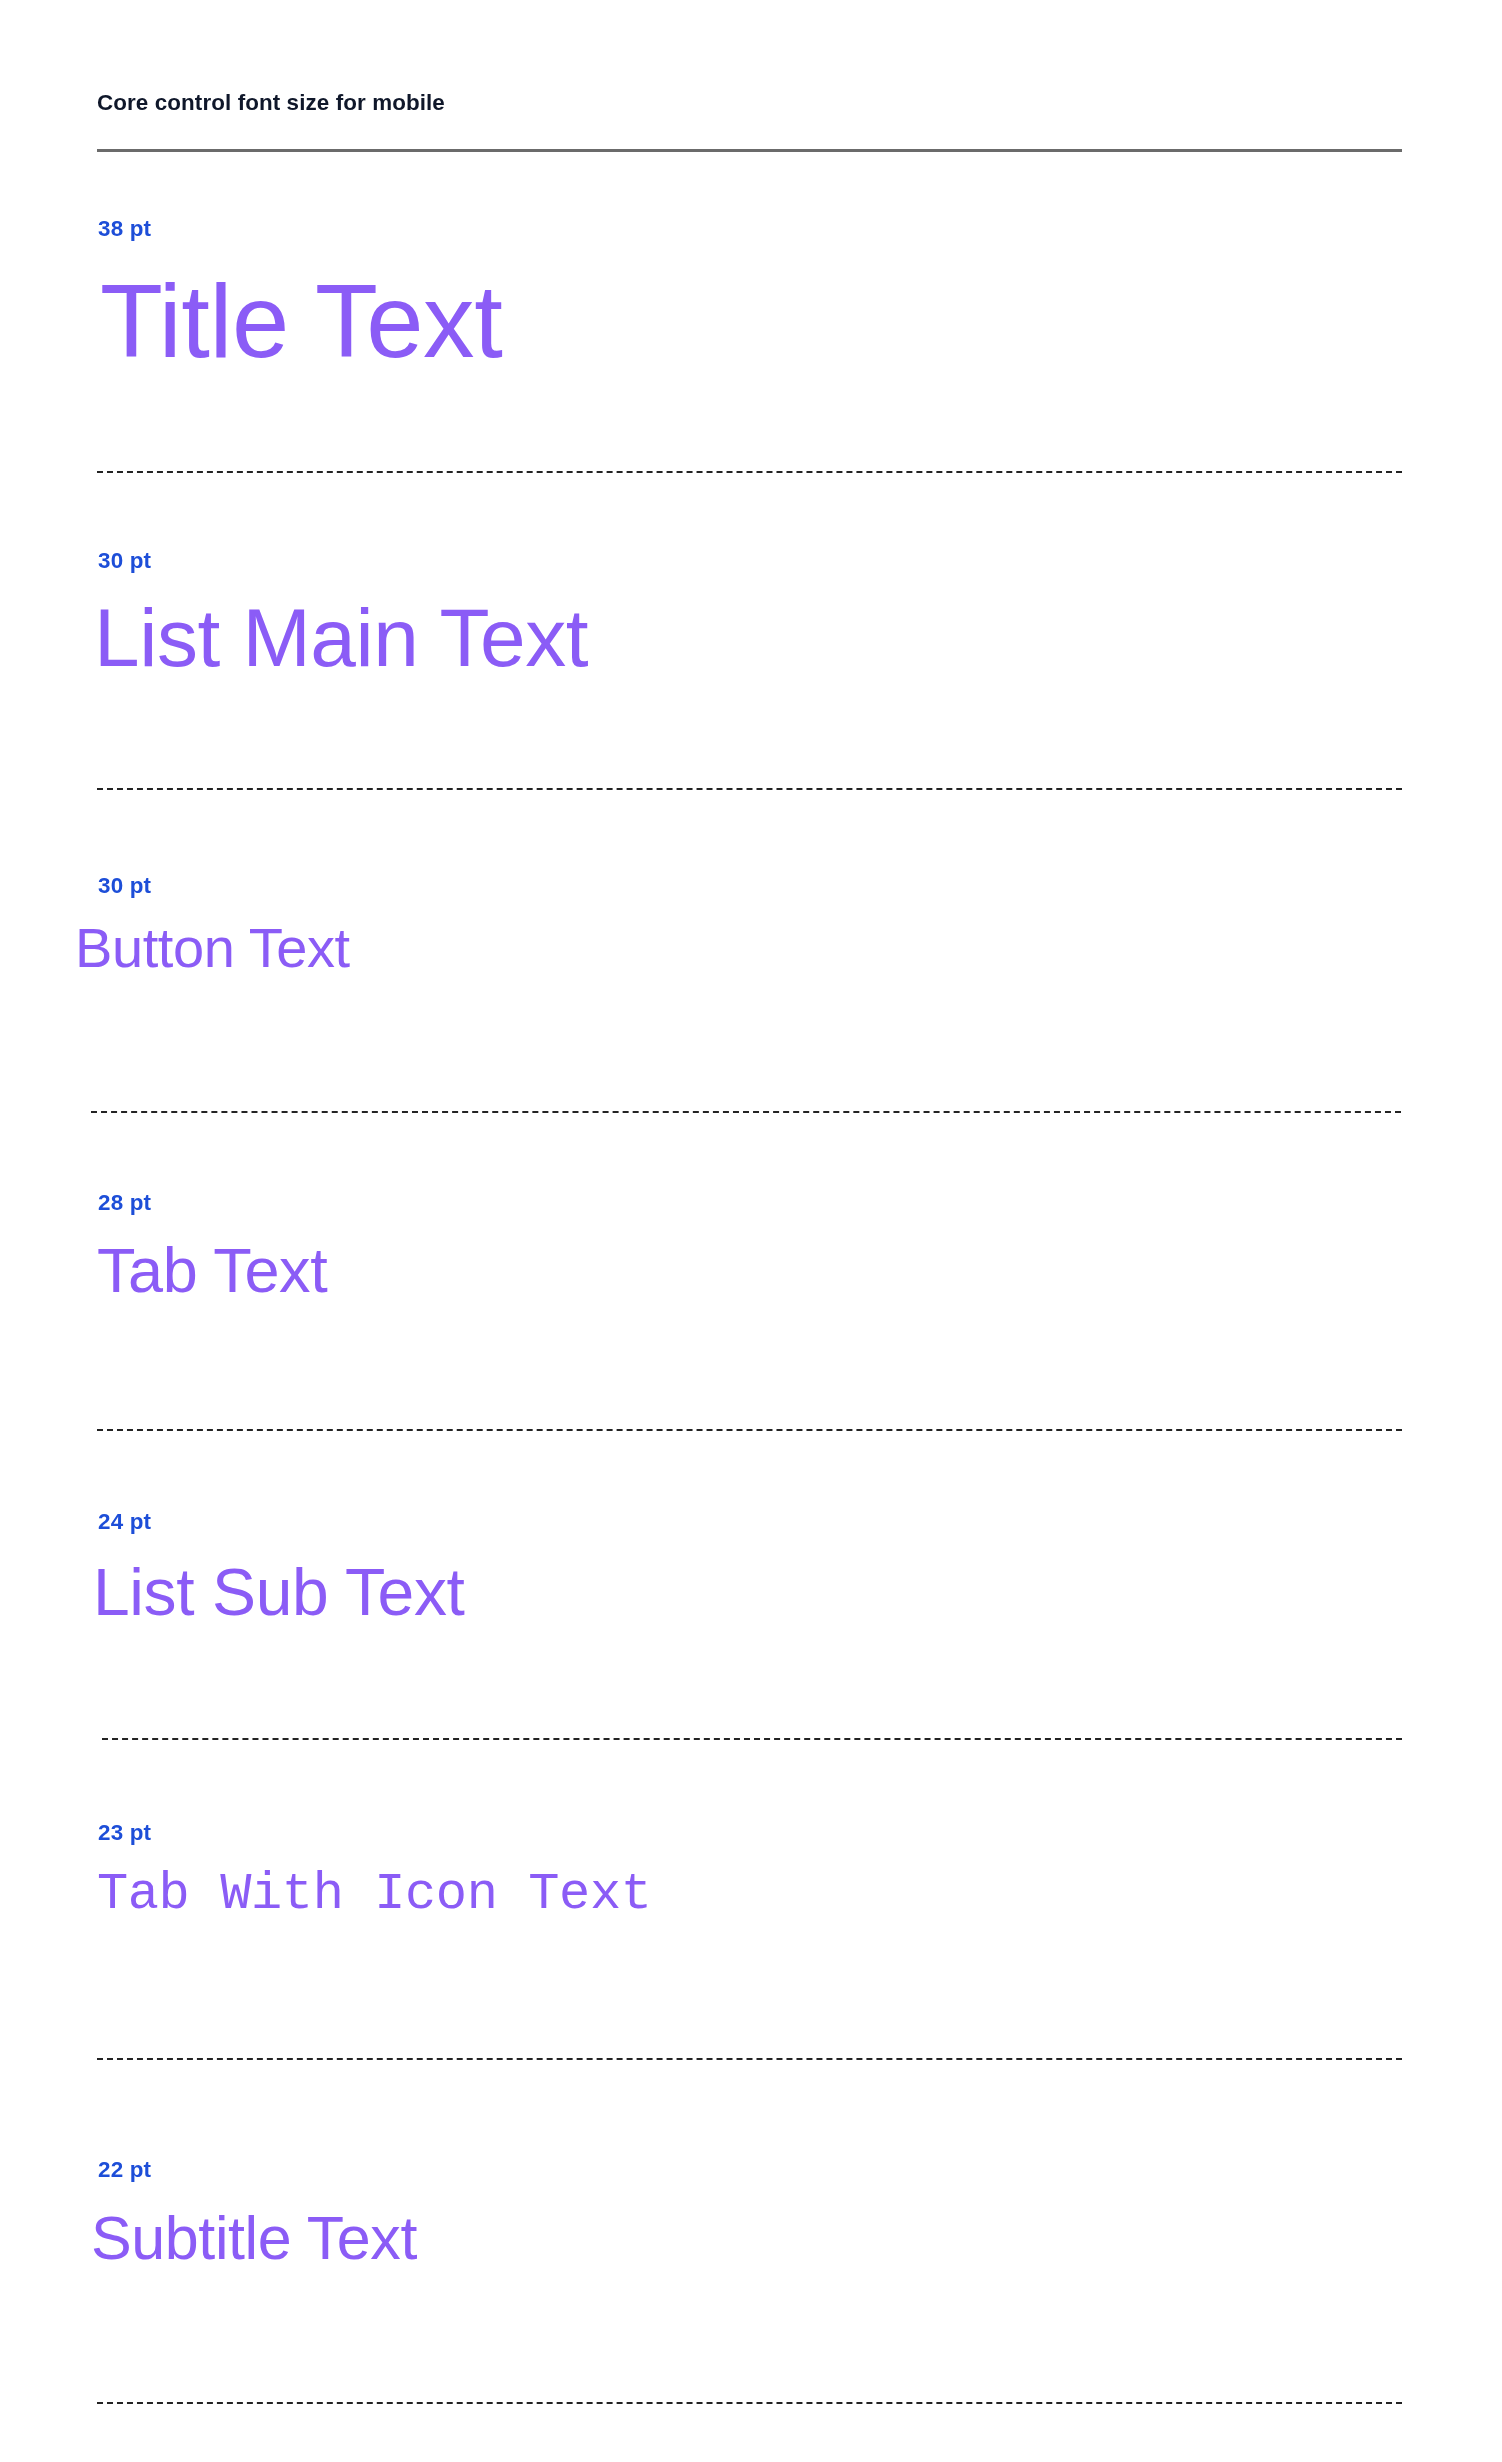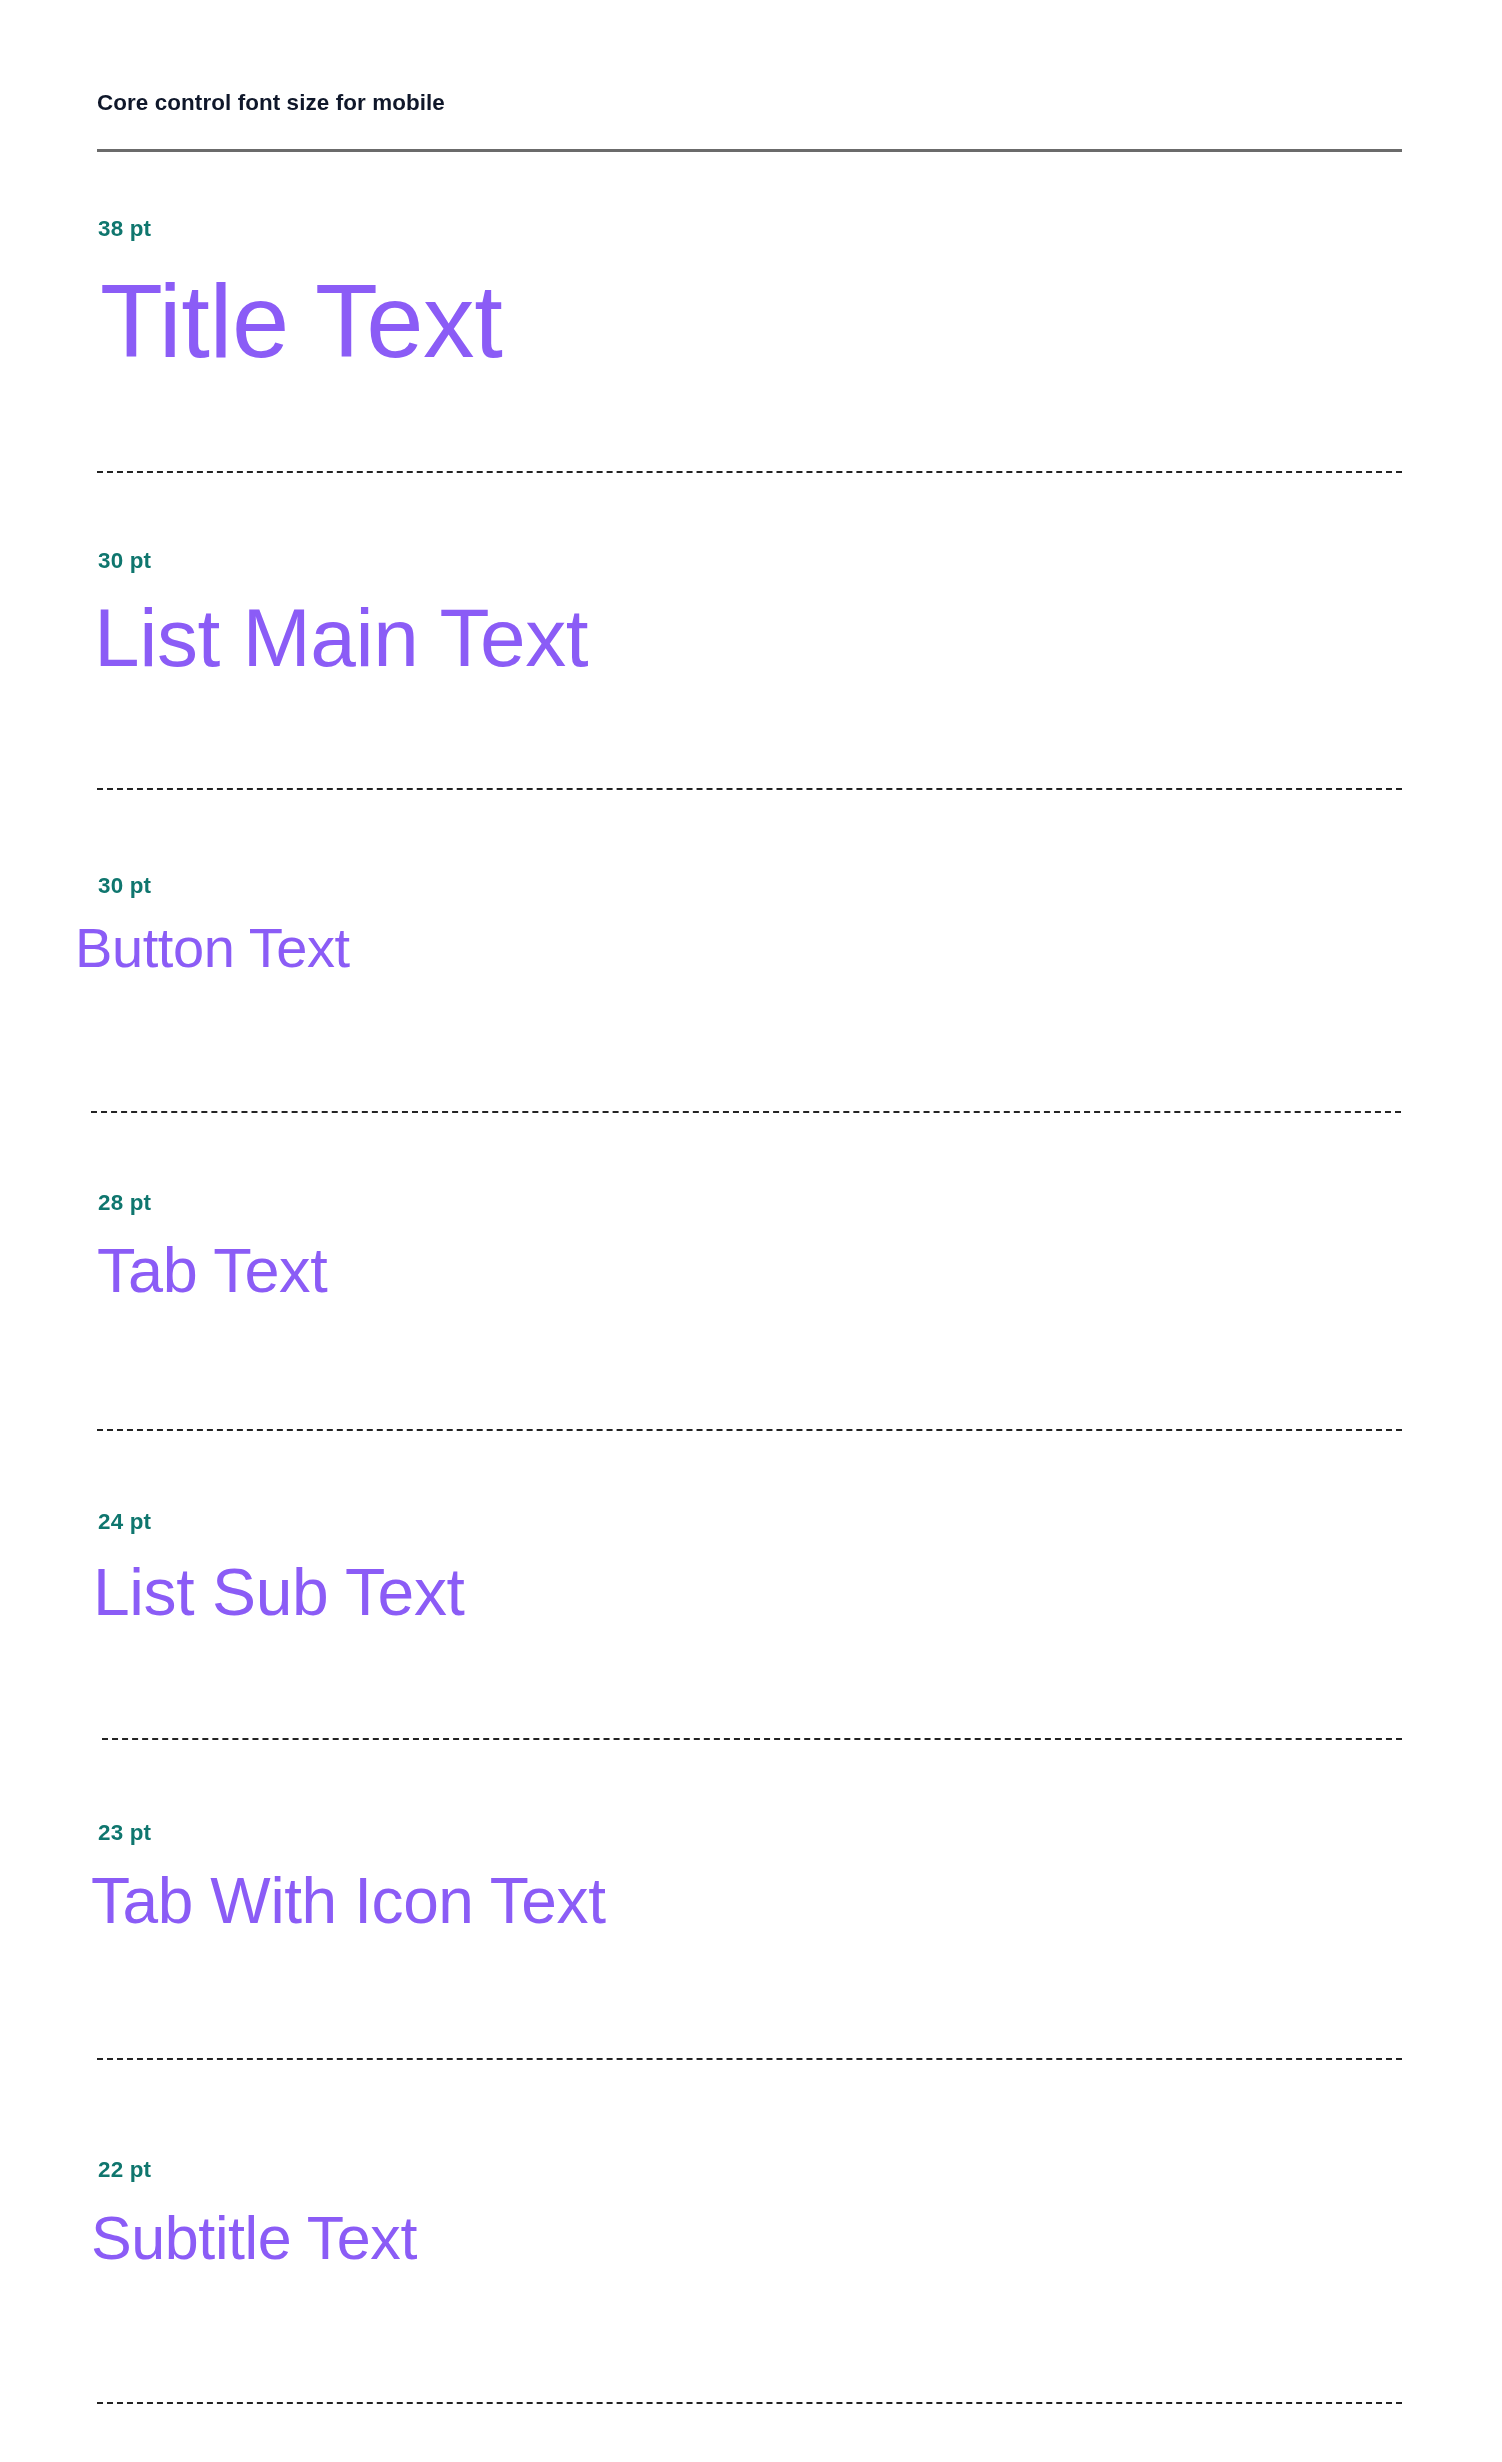--- a/index.html
+++ b/index.html
@@ -59,21 +59,21 @@
   .spec-row {
     position: absolute;
     left: 0;
     width: 1503px;
   }
 
   .size-label {
     position: absolute;
     font-size: 22.4px;
     font-weight: 700;
-    color: #0f766e;
+    color: #1d4ed8;
     letter-spacing: 0.2px;
     line-height: 27px;
     white-space: nowrap;
   }
 
   .sample-text {
     position: absolute;
     color: #8b5cf6;
     font-weight: 400;
     letter-spacing: -0.4px;
@@ -130,21 +130,21 @@
     </div>
 
     <div class="spec-row" style="top:0;">
       <div class="size-label" style="left:98px; top:1508px;">24 pt</div>
       <div class="sample-text" style="left:93px; top:1558px; font-size:66px;">List Sub Text</div>
       <div class="divider" style="left:102px; top:1738px; width:1300px;"></div>
     </div>
 
     <div class="spec-row" style="top:0;">
       <div class="size-label" style="left:98px; top:1819px;">23 pt</div>
-      <div class="sample-text" style="left:91px; top:1868px; font-size:64px;">Tab With Icon Text</div>
+      <div class="sample-text" style="left:97px; top:1868px; font-size:52px;font-family:Liberation Mono, monospace;">Tab With Icon Text</div>
       <div class="divider" style="left:97px; top:2058px; width:1305px;"></div>
     </div>
 
     <div class="spec-row" style="top:0;">
       <div class="size-label" style="left:98px; top:2156px;">22 pt</div>
       <div class="sample-text" style="left:91px; top:2206px; font-size:61px;">Subtitle Text</div>
       <div class="divider" style="left:97px; top:2402px; width:1305px;"></div>
     </div>
 
   </div>

